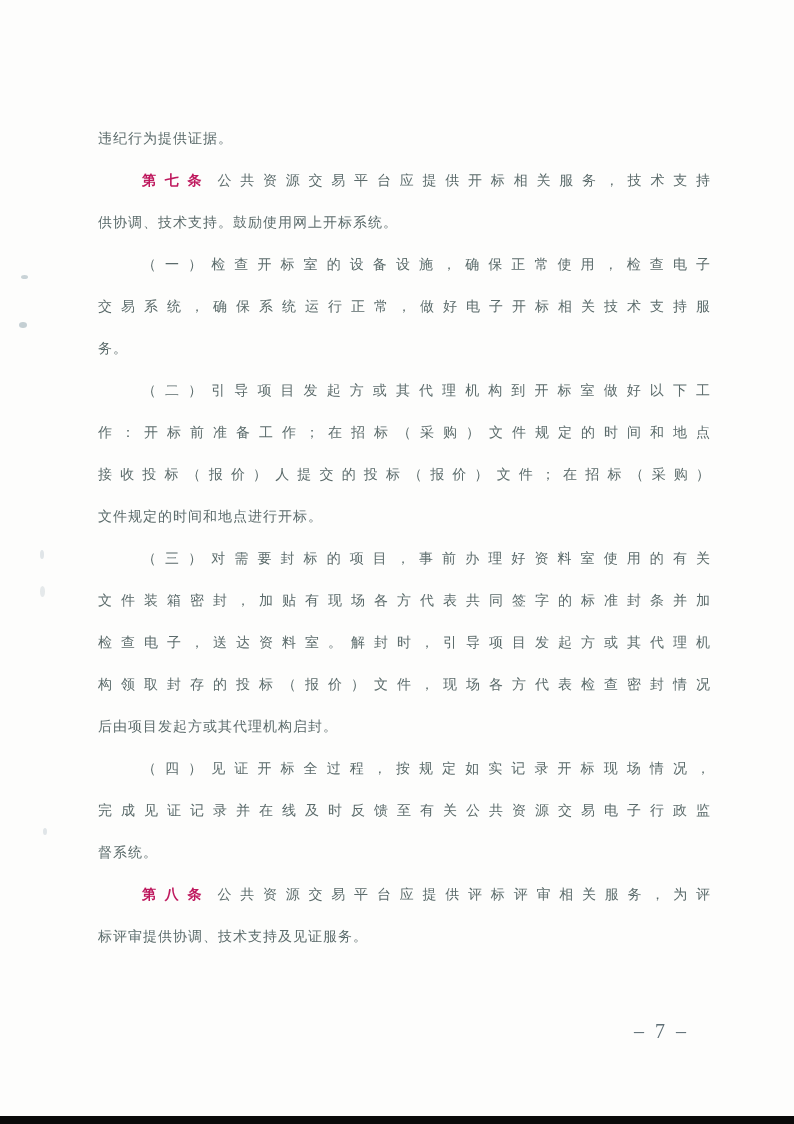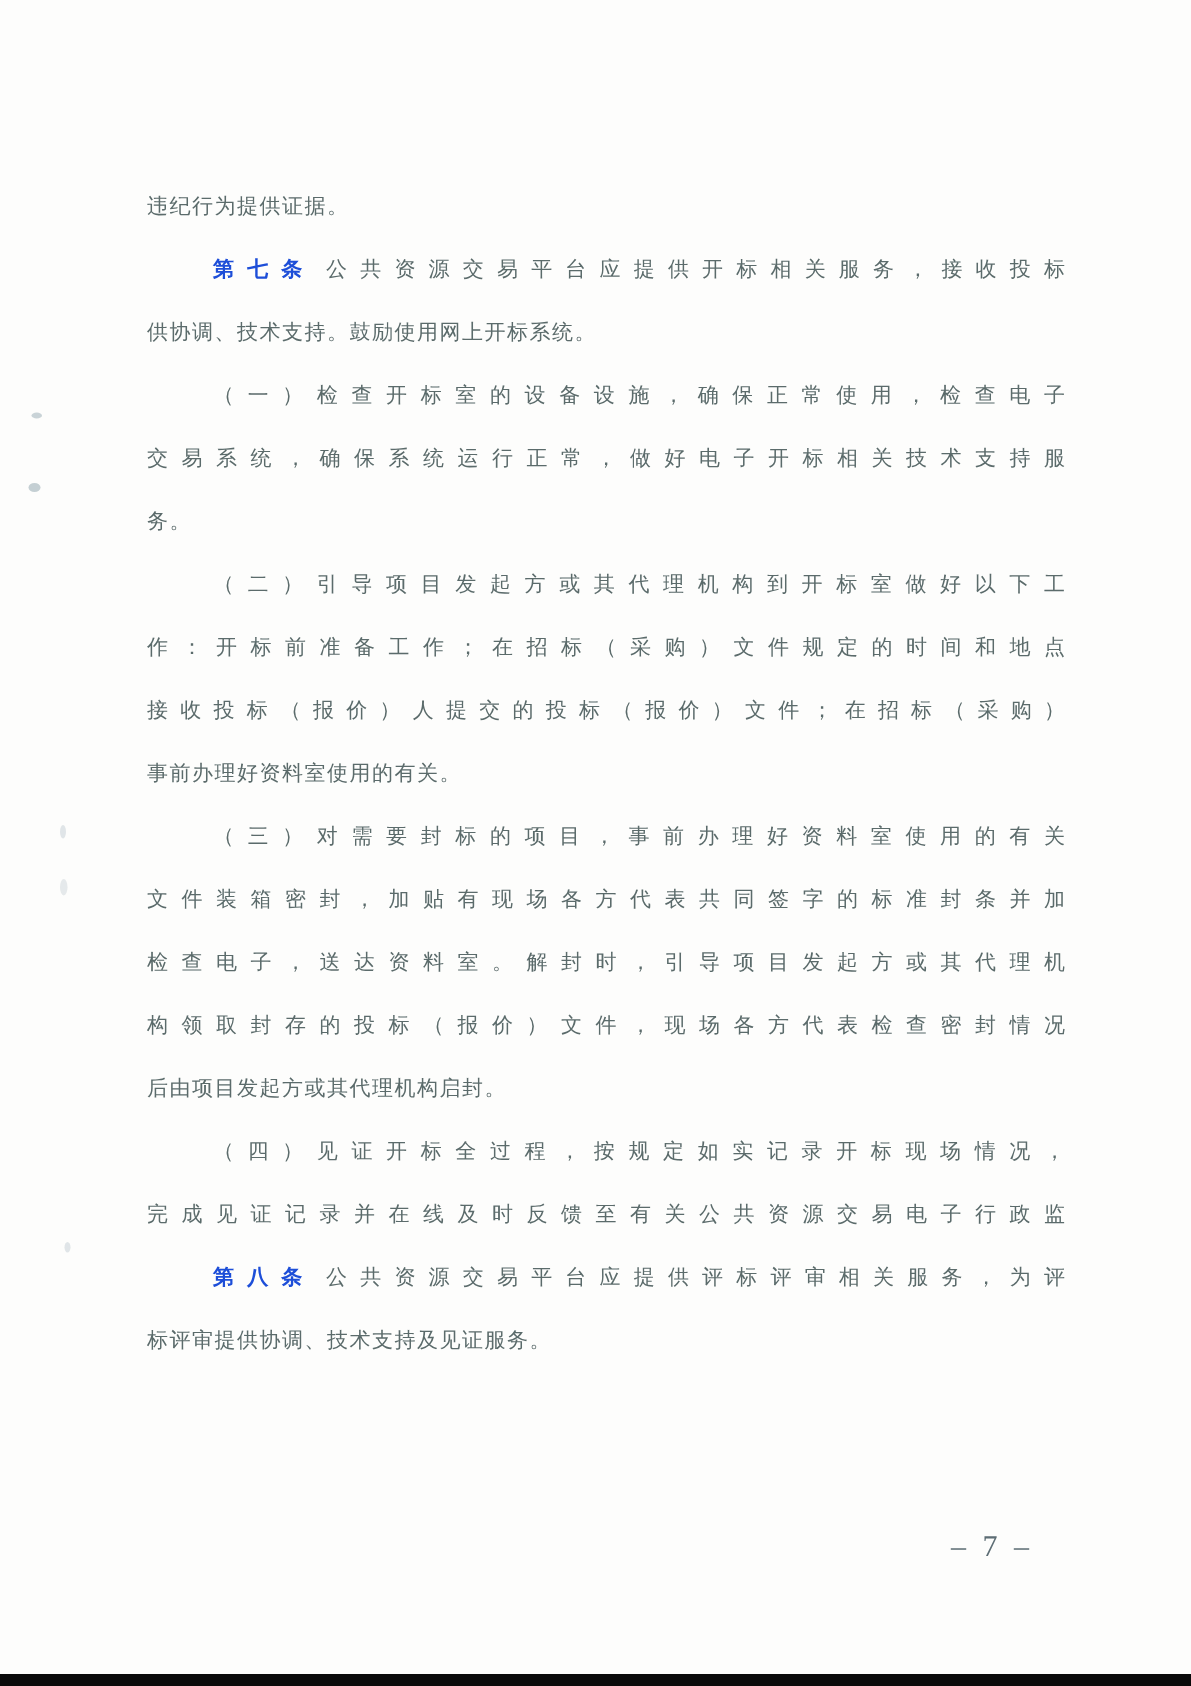--- a/index.html
+++ b/index.html
@@ -27,21 +27,21 @@
     letter-spacing: 1px;
     text-justify: inter-character;
   }
   .line.j {
     text-align: justify;
     text-align-last: justify;
   }
   .line.indent { padding-left: 44px; }
   .line b {
     font-weight: bold;
-    color: #1d4ed8;
+    color: #be185d;
   }
   .line .after-bold { margin-left: 0.5em; }
   .page-number {
     position: absolute;
     left: 634px;
     top: 1020px;
     font-size: 20px;
     letter-spacing: 3px;
     color: #5d6d74;
     font-family: "Liberation Serif", "DejaVu Serif", serif;
@@ -64,36 +64,37 @@
   .speck.s3 { left: 40px; top: 550px; width: 4px; height: 9px; opacity: .3; }
   .speck.s4 { left: 40px; top: 586px; width: 5px; height: 11px; opacity: .25; }
   .speck.s5 { left: 43px; top: 828px; width: 4px; height: 7px; opacity: .3; }
 </style>
 </head>
 <body>
 
 <div class="page">
   <div class="content">
       <div class="line">违纪行为提供证据。</div>
-      <div class="line j indent"><b>第七条</b><span class="after-bold">公共资源交易平台应提供开标相关服务，接收投标</span></div>
+      <div class="line j indent"><b>第七条</b><span class="after-bold">公共资源交易平台应提供开标相关服务，技术支持</span></div>
       <div class="line">供协调、技术支持。鼓励使用网上开标系统。</div>
       <div class="line j indent">（一）检查开标室的设备设施，确保正常使用，检查电子</div>
       <div class="line j">交易系统，确保系统运行正常，做好电子开标相关技术支持服</div>
       <div class="line">务。</div>
       <div class="line j indent">（二）引导项目发起方或其代理机构到开标室做好以下工</div>
       <div class="line j">作：开标前准备工作；在招标（采购）文件规定的时间和地点</div>
       <div class="line j">接收投标（报价）人提交的投标（报价）文件；在招标（采购）</div>
-      <div class="line">事前办理好资料室使用的有关。</div>
+      <div class="line">文件规定的时间和地点进行开标。</div>
       <div class="line j indent">（三）对需要封标的项目，事前办理好资料室使用的有关</div>
       <div class="line j">文件装箱密封，加贴有现场各方代表共同签字的标准封条并加</div>
       <div class="line j">检查电子，送达资料室。解封时，引导项目发起方或其代理机</div>
       <div class="line j">构领取封存的投标（报价）文件，现场各方代表检查密封情况</div>
       <div class="line">后由项目发起方或其代理机构启封。</div>
       <div class="line j indent">（四）见证开标全过程，按规定如实记录开标现场情况，</div>
       <div class="line j">完成见证记录并在线及时反馈至有关公共资源交易电子行政监</div>
+      <div class="line">督系统。</div>
       <div class="line j indent"><b>第八条</b><span class="after-bold">公共资源交易平台应提供评标评审相关服务，为评</span></div>
       <div class="line">标评审提供协调、技术支持及见证服务。</div>
     </div>
 
   <div class="page-number">– 7 –</div>
 
   <div class="speck s1"></div>
   <div class="speck s2"></div>
   <div class="speck s3"></div>
   <div class="speck s4"></div>

